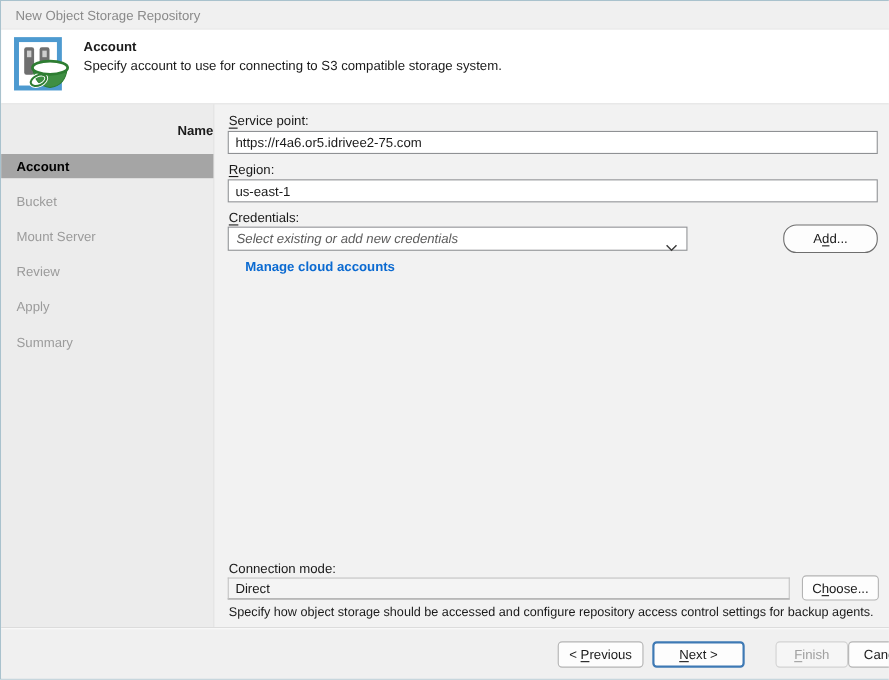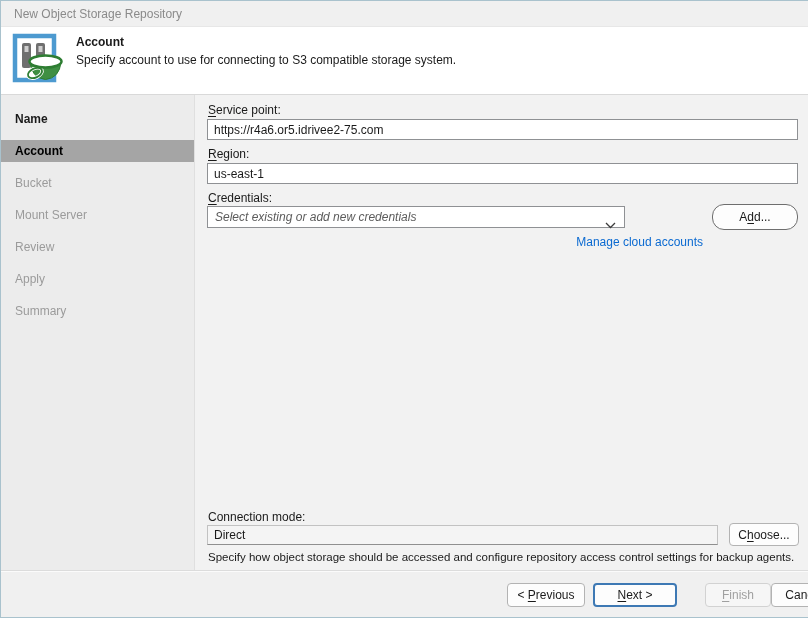--- a/index.html
+++ b/index.html
@@ -16,42 +16,42 @@
   .close-btn{position:absolute;right:10px;top:5px;color:#8a8a8a;font-size:13px;line-height:14px;cursor:default;}
   
   .header{position:absolute;left:0;top:26px;right:0;height:67px;background:#ffffff;border-bottom:1px solid #d9d9d9;}
   .header-icon{position:absolute;left:9px;top:5px;width:57px;height:57px;}
   .header-title{position:absolute;left:75px;top:8px;font-weight:bold;}
   .header-sub{position:absolute;left:75px;top:26px;}
   
   .sidebar{position:absolute;left:0;top:94px;width:193px;bottom:46px;background:#ececec;border-right:1px solid #dfdfdf;margin:0;padding:13px 0 0 0;list-style:none;}
   .step{height:22px;line-height:22px;padding-left:14px;margin-bottom:10px;color:#9b9b9b;font-weight:600;}
   .step.todo{font-weight:400;}
-  .step.done{color:#1b1b1b;}
+  .step.done{color:#1b1b1b;text-align:right;}
   .step.current{background:#a5a5a5;color:#000;}
   .content{position:absolute;left:194px;top:94px;right:0;bottom:46px;background:#f2f2f2;}
   .flabel{position:absolute;left:13px;}
   .mn{text-decoration:underline;text-underline-offset:2px;}
   .tbox{
     position:absolute;box-sizing:border-box;height:21px;
     border:1px solid #8f9194;background:#fff;color:#1a1a1a;
     font-family:"Liberation Sans",sans-serif;font-size:12px;padding:0 6px;
   }
   .combo{
     position:absolute;box-sizing:border-box;left:12px;top:111px;width:418px;height:22px;
     border:1px solid #8f9194;background:#fff;line-height:20px;padding-left:7px;
   }
   .combo .ph{font-style:italic;color:#5c5c5c;}
   .combo .chev{position:absolute;right:8px;top:8px;}
   .btn{
     box-sizing:border-box;background:#fdfdfd;border:1px solid #b3b3b3;border-radius:4px;
     font-family:"Liberation Sans",sans-serif;font-size:12px;color:#1a1a1a;cursor:default;
   }
   .add-btn{position:absolute;left:517px;top:109px;width:86px;height:26px;border:1px solid #6e6e6e;border-radius:12px;}
-  .manage{position:absolute;left:19px;top:140px;width:489px;text-align:right;}
+  .manage{position:absolute;left:28px;top:140px;width:489px;font-weight:bold;}
   .manage a{color:#0b6ad1;text-decoration:none;}
   .cm-label{position:absolute;left:13px;top:415px;}
   .direct{
     position:absolute;left:12px;top:430px;width:511px;height:20px;box-sizing:border-box;
     background:#f4f4f4;border:1px solid #c2c2c2;border-bottom-color:#8f8f8f;
     line-height:18px;padding-left:6px;color:#1a1a1a;
   }
   .choose-btn{position:absolute;left:534px;top:428px;width:70px;height:23px;}
   .hint{position:absolute;left:13px;top:456px;white-space:nowrap;font-size:11.5px;}
   

